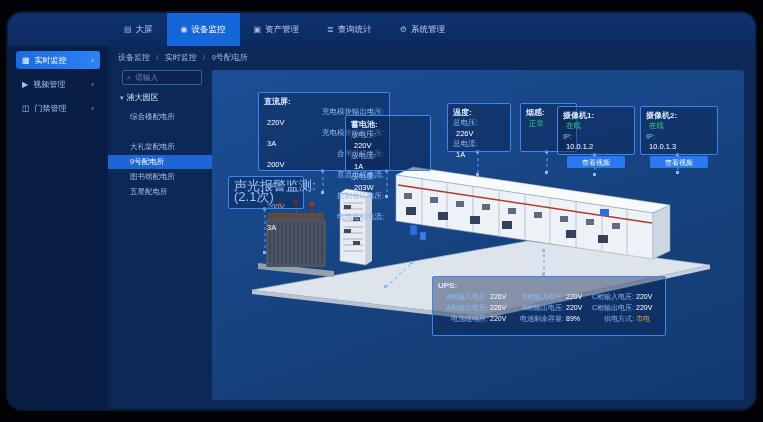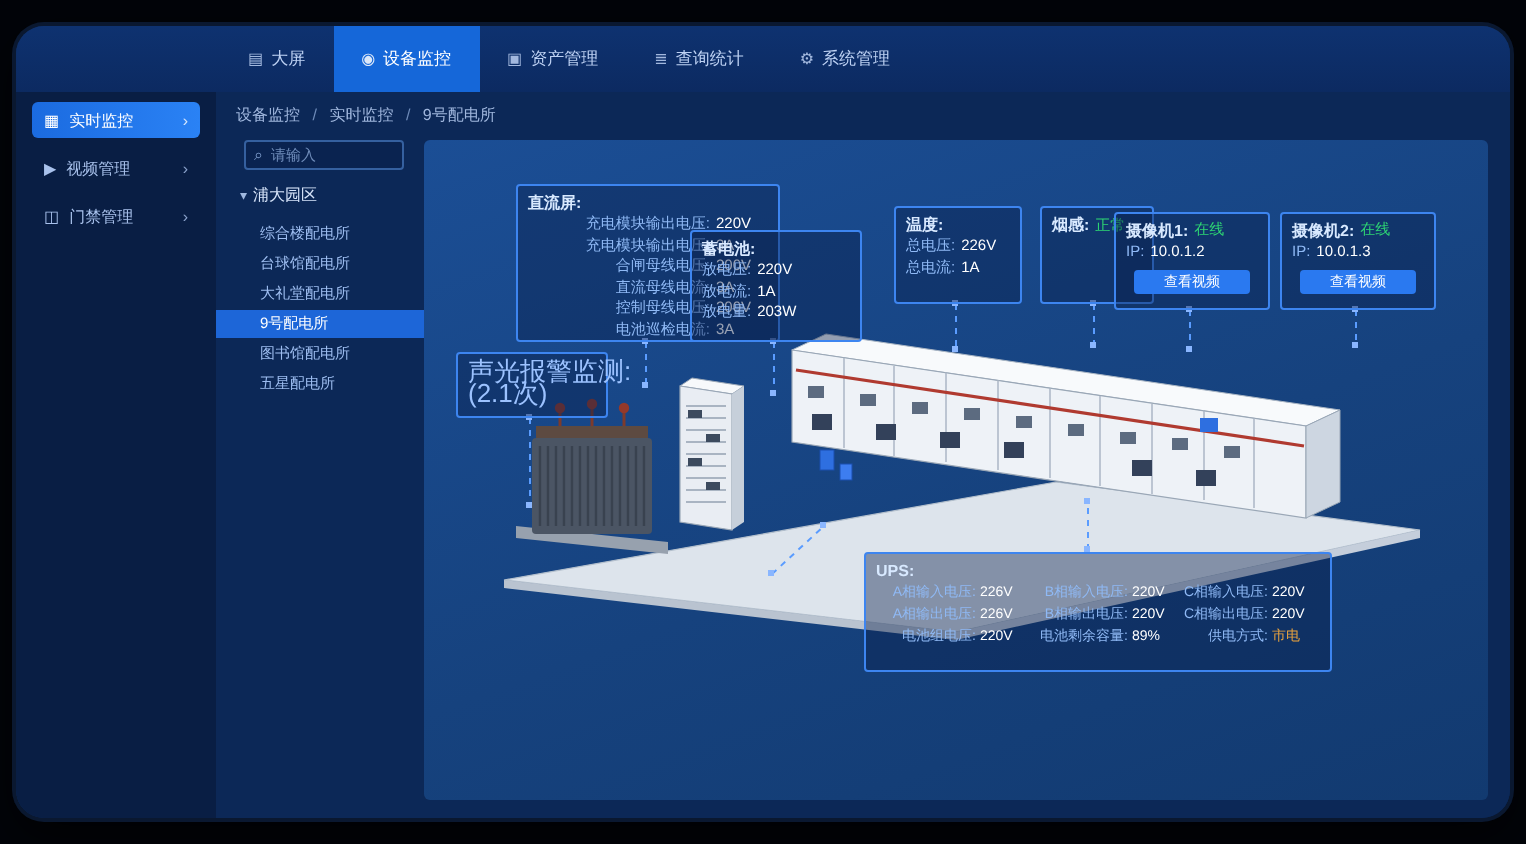--- a/index.html
+++ b/index.html
@@ -48,21 +48,21 @@
          font-size:7.5px;color:#9dbdf0;cursor:pointer;white-space:nowrap;}
   .titem.sel{background:#1d66d8;color:#fff;}
   
   .main{position:absolute;left:204px;top:57px;width:532px;height:330px;border-radius:3px;
         background:linear-gradient(160deg,#1b4e95 0%,#16427e 55%,#123a70 100%);z-index:1;}
   .scene{position:absolute;left:0;top:0;z-index:2;pointer-events:none;}
   
   .panel{position:absolute;border:1px solid #3d85f0;background:rgba(9,32,74,.42);border-radius:2px;
          padding:3px 5px;box-sizing:border-box;z-index:3;}
   .ttl{font-size:8px;color:#d8e9ff;font-weight:bold;line-height:11px;white-space:nowrap;}
-  .row{display:flex;font-size:7.5px;line-height:10.5px;white-space:nowrap;}
+  .row{display:flex;font-size:7.5px;line-height:10.5px;white-space:nowrap;flex-direction:column;}
   .lbl{color:#8fb9f5;}
   .val{color:#fff;margin-left:3px;}
   .dc .lbl{flex:1;text-align:right;}
   .dc .val{width:26px;}
   .ok{color:#2ed573;}
   .bad{color:#ff4d4f;}
   .warn{color:#e8a23d;}
   .vbtn{display:block;margin:3px auto 0;width:58px;height:12px;line-height:12px;background:#2a79f0;border:none;
         border-radius:2px;color:#fff;font-size:7px;cursor:pointer;font-family:"Liberation Sans",sans-serif;}
   .doorbtn{display:flex;align-items:center;justify-content:center;gap:3px;margin:5px auto 0;width:46px;height:13px;
@@ -136,21 +136,20 @@
 
   <div class="tree">
     <div class="searchbox">
       <span class="sico">⌕</span>
       <input placeholder="请输入" style="">
     </div>
     <div class="tparent">
       <span class="pcaret">▾</span><span>浦大园区</span>
     </div>
     <div class="titem" style="top:44px">综合楼配电所</div>
-    <div class="titem" style="top:59px">台球馆配电所</div>
     <div class="titem" style="top:74px">大礼堂配电所</div>
     <div class="titem sel" style="top:89px">9号配电所</div>
     <div class="titem" style="top:104px">图书馆配电所</div>
     <div class="titem" style="top:119px">五星配电所</div>
   </div>
 
   <div class="main"></div>
 
   <svg class="scene" width="747" height="396" viewBox="0 0 747 396">
 

